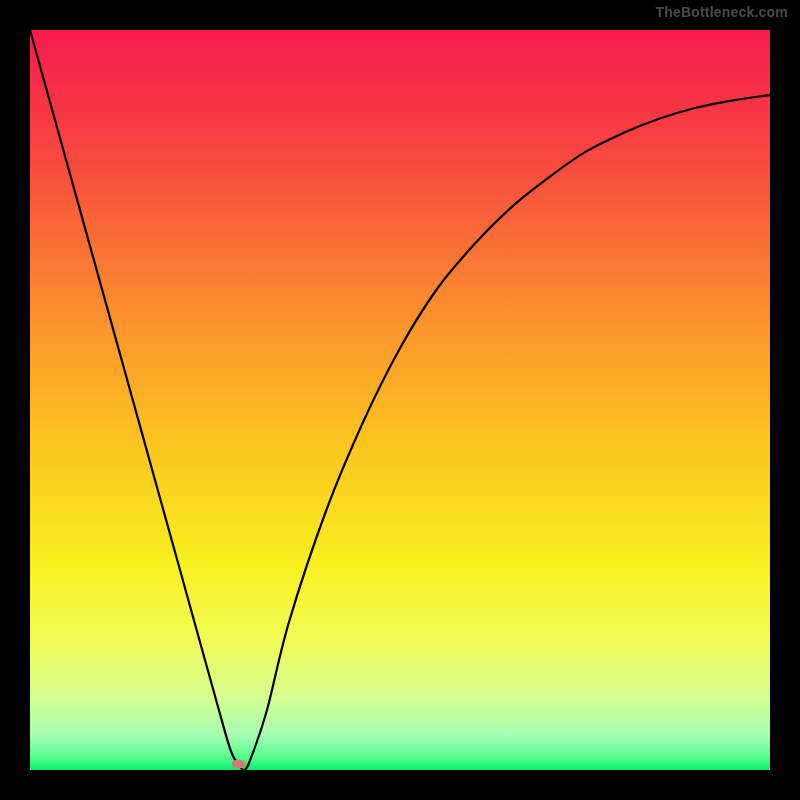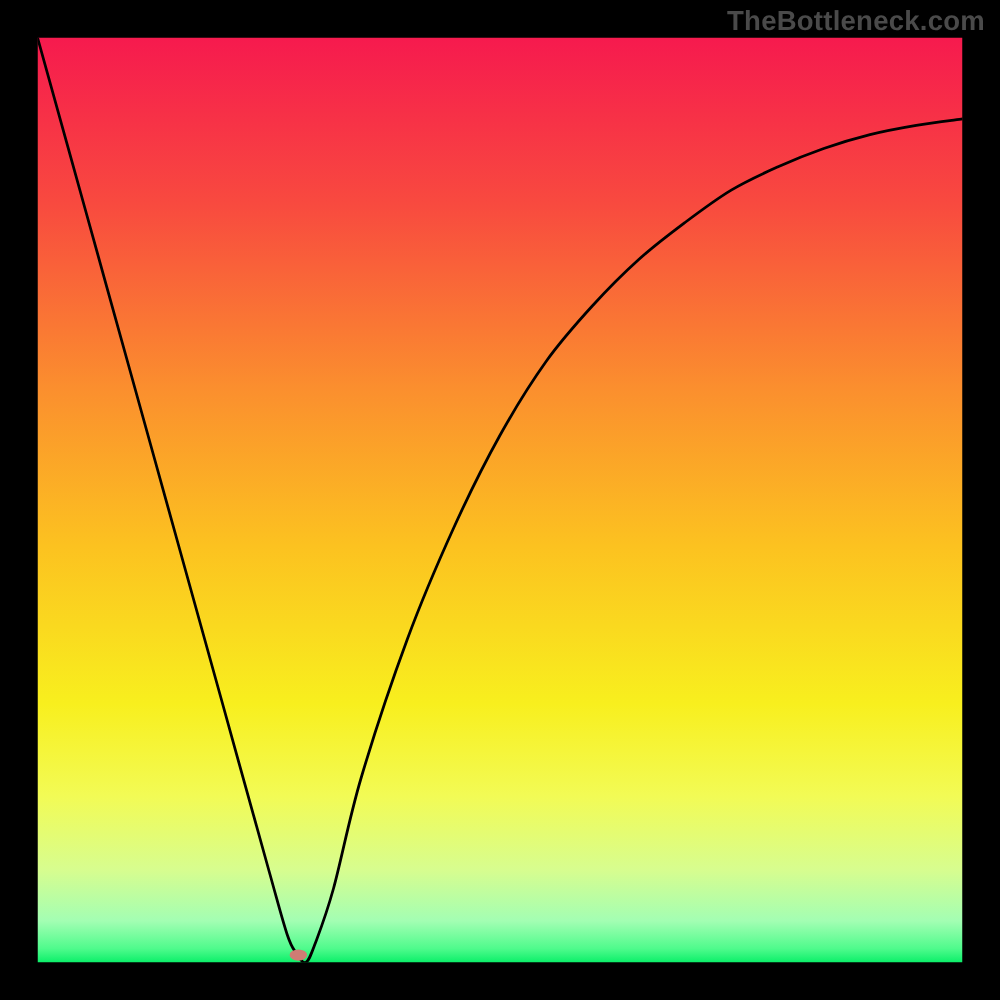--- a/index.html
+++ b/index.html
@@ -23,21 +23,21 @@
     top: 30px;
     width: 740px;
     height: 740px;
     
   }
   .watermark {
     position: absolute;
     top: 4px;
     right: 12px;
     color: #4a4a4a;
-    font-size: 22px;
+    font-size: 14px;
     font-weight: 600;
     letter-spacing: 0.2px;
     user-select: none;
   }
 </style>
 </head>
 <body>
 
 <div class="frame">
   <div class="watermark">TheBottleneck.com</div>

